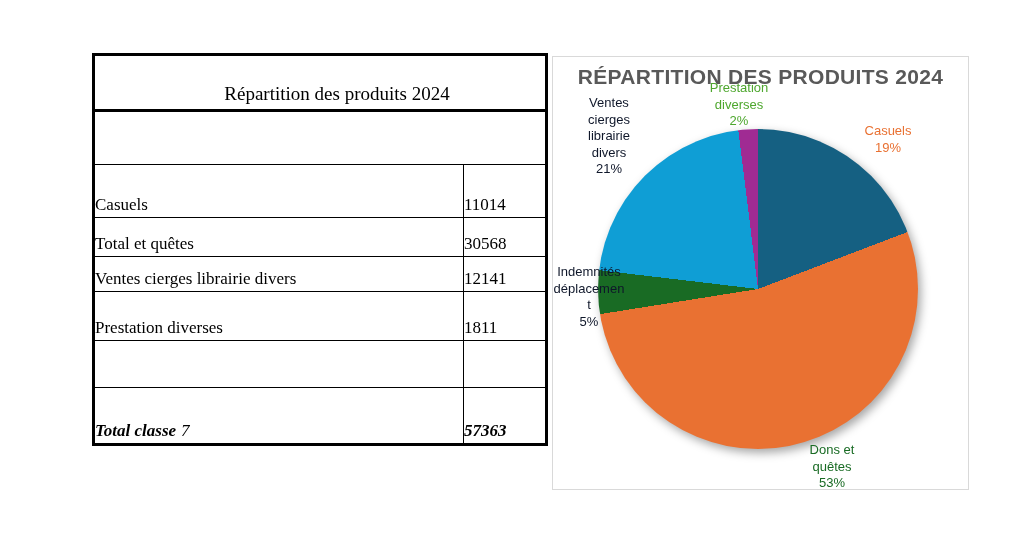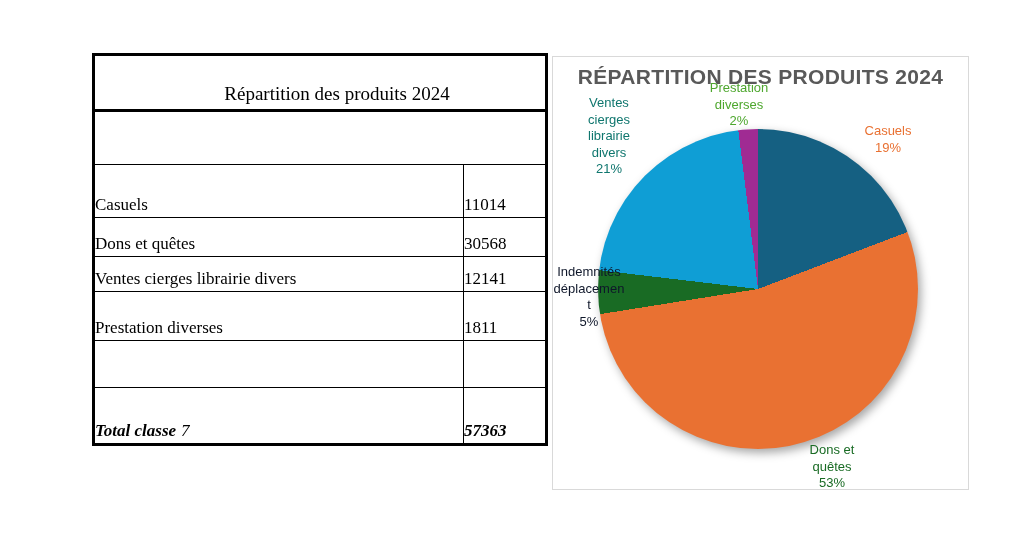--- a/index.html
+++ b/index.html
@@ -127,21 +127,21 @@
       <td colspan="2">Répartition des produits 2024</td>
     </tr>
     <tr class="r-spacer1">
       <td colspan="2"></td>
     </tr>
     <tr class="r-casuels">
       <td class="cell-label">Casuels</td>
       <td class="cell-value">11014</td>
     </tr>
     <tr class="r-dons">
-      <td class="cell-label">Dons et quêtes</td>
+      <td class="cell-label">Total et quêtes</td>
       <td class="cell-value">30568</td>
     </tr>
     <tr class="r-ventes">
       <td class="cell-label">Ventes cierges librairie divers</td>
       <td class="cell-value">12141</td>
     </tr>
     <tr class="r-presta">
       <td class="cell-label">Prestation diverses</td>
       <td class="cell-value">1811</td>
     </tr>
@@ -163,21 +163,21 @@
     <div class="pie" style="background: conic-gradient(rgb(21, 96, 130) 0deg, rgb(21, 96, 130) 69.1219deg, rgb(233, 113, 50) 69.1219deg, rgb(233, 113, 50) 260.961deg, rgb(25, 107, 36) 260.961deg, rgb(25, 107, 36) 276.745deg, rgb(15, 158, 213) 276.745deg, rgb(15, 158, 213) 352.94deg, rgb(160, 43, 147) 352.94deg, rgb(160, 43, 147) 360deg);"></div>
     <div class="pie-label pl-casuels" style="color: rgb(233, 113, 50);">Casuels
 19%</div>
     <div class="pie-label pl-dons" style="color: rgb(25, 107, 36);">Dons et
 quêtes
 53%</div>
     <div class="pie-label pl-indem" style="color: #0f172a;">Indemnités
 déplacemen
 t
 5%</div>
-    <div class="pie-label pl-ventes" style="color: #0f766e;">Ventes
+    <div class="pie-label pl-ventes" style="color: #0f172a;">Ventes
 cierges
 librairie
 divers
 21%</div>
     <div class="pie-label pl-presta" style="color: rgb(78, 167, 46);">Prestation
 diverses
 2%</div>
   </div>
 
 </div>

